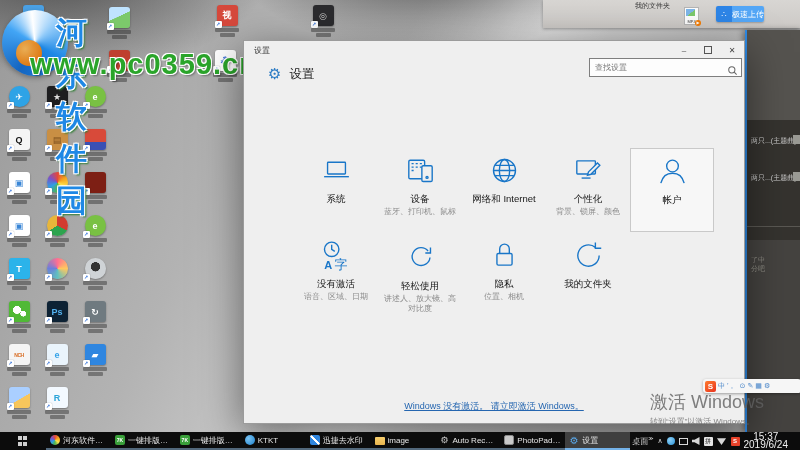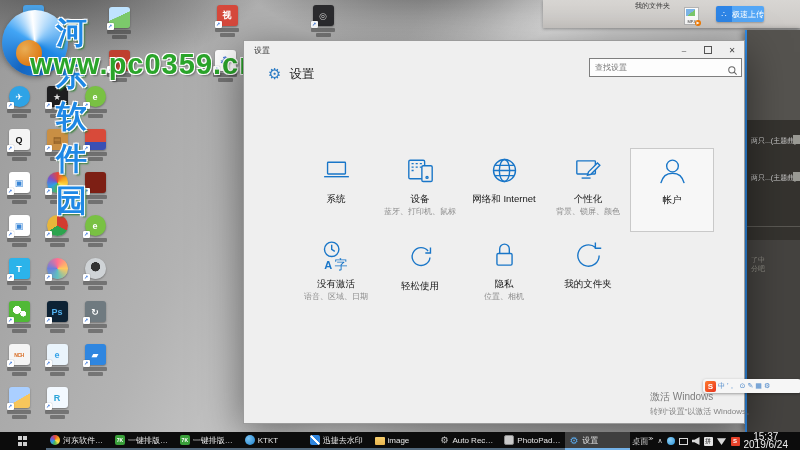--- a/index.html
+++ b/index.html
@@ -88,21 +88,21 @@
   .tile.active{background:#f7f7f7;border:1px solid #c9c9c9;}
   .ticon{height:38px;padding-top:6px;}
   .ticon svg{width:33px;height:33px;}
   .ttitle{font-size:9.5px;color:#161616;margin-top:1px;}
   .tdesc{font-size:8px;color:#8b8b8b;line-height:1.3;padding:0 3px;margin-top:1px;}
   #activation-link{position:absolute;left:0;right:0;bottom:10px;text-align:center;}
   #activation-link a{font-size:9px;color:#2566b0;text-decoration:underline;cursor:pointer;}
 
   
   #activate-wm{position:absolute;left:650px;top:390px;z-index:8;pointer-events:none;}
-  #activate-wm .l1{font-size:10px;color:rgba(96,96,96,.8);}
+  #activate-wm .l1{font-size:18px;color:rgba(96,96,96,.8);}
   #activate-wm .l2{font-size:8px;color:rgba(110,110,110,.85);margin-top:2px;white-space:nowrap;}
   #sogou-bar{position:absolute;left:703px;top:379px;width:94px;height:14px;z-index:9;
      background:#f6f6f6;border-radius:3px;display:flex;align-items:center;gap:2px;
      box-shadow:0 1px 3px rgba(0,0,0,.35);padding:0 2px;}
   #sogou-logo{width:11px;height:11px;border-radius:2px;color:#fff;font-size:8px;font-weight:bold;
      background:linear-gradient(140deg,#ff7a2d,#e8341f);display:flex;align-items:center;justify-content:center;}
   .sg-tool{font-size:7px;color:#4a86c9;line-height:14px;cursor:pointer;}
 
   
   #taskbar{position:absolute;left:0;bottom:0;width:800px;height:18px;background:#0c0c0c;z-index:20;
@@ -492,20 +492,21 @@
           <div class="tdesc">语音、区域、日期</div>
         </div>
         <div class="tile" style="left: 134px; top: 194px;">
           <div class="ticon"><svg viewBox="0 0 48 48">
               <g fill="none" stroke="#1976c8" stroke-width="2">
                 <path d="M35 14.5A13 13 0 1 0 37.8 24"></path>
                 <path d="M38.5 9.5v8H31"></path>
               </g>
             </svg></div>
           <div class="ttitle">轻松使用</div>
+          <div class="tdesc">讲述人、放大镜、高对比度</div>
         </div>
         <div class="tile" style="left: 218px; top: 192px;">
           <div class="ticon"><svg viewBox="0 0 48 48">
               <g fill="none" stroke="#1976c8" stroke-width="2">
                 <rect x="13" y="21" width="22" height="17" rx="2"></rect>
                 <path d="M17 21v-6.5a7 7 0 0 1 14 0V21"></path>
               </g>
             </svg></div>
           <div class="ttitle">隐私</div>
           <div class="tdesc">位置、相机</div>
@@ -513,20 +514,23 @@
         <div class="tile" style="left: 302px; top: 192px;">
           <div class="ticon"><svg viewBox="0 0 48 48">
               <g fill="none" stroke="#1976c8" stroke-width="2">
                 <path d="M39.5 24A15.5 15.5 0 1 1 34 12.2"></path>
                 <path d="M34 5v8.5h8.5"></path>
               </g>
             </svg></div>
           <div class="ttitle">我的文件夹</div>
         </div>
       </div>
+    <div id="activation-link">
+      <a>Windows 没有激活。 请立即激活 Windows。</a>
+    </div>
   </div>
 
   <div id="activate-wm">
     <div class="l1">激活 Windows</div>
     <div class="l2">转到“设置”以激活 Windows。</div>
   </div>
 
   <div id="sogou-bar">
     <span id="sogou-logo">S</span>
   <span class="sg-tool">中</span>

